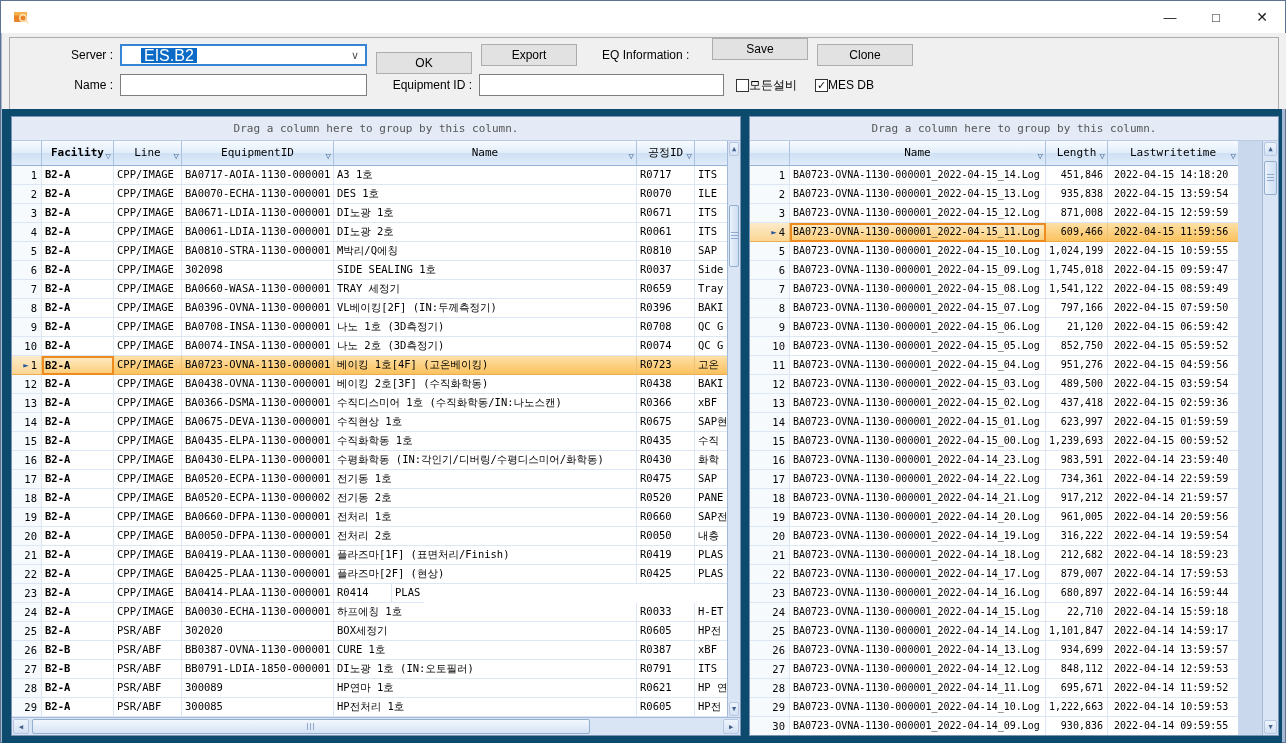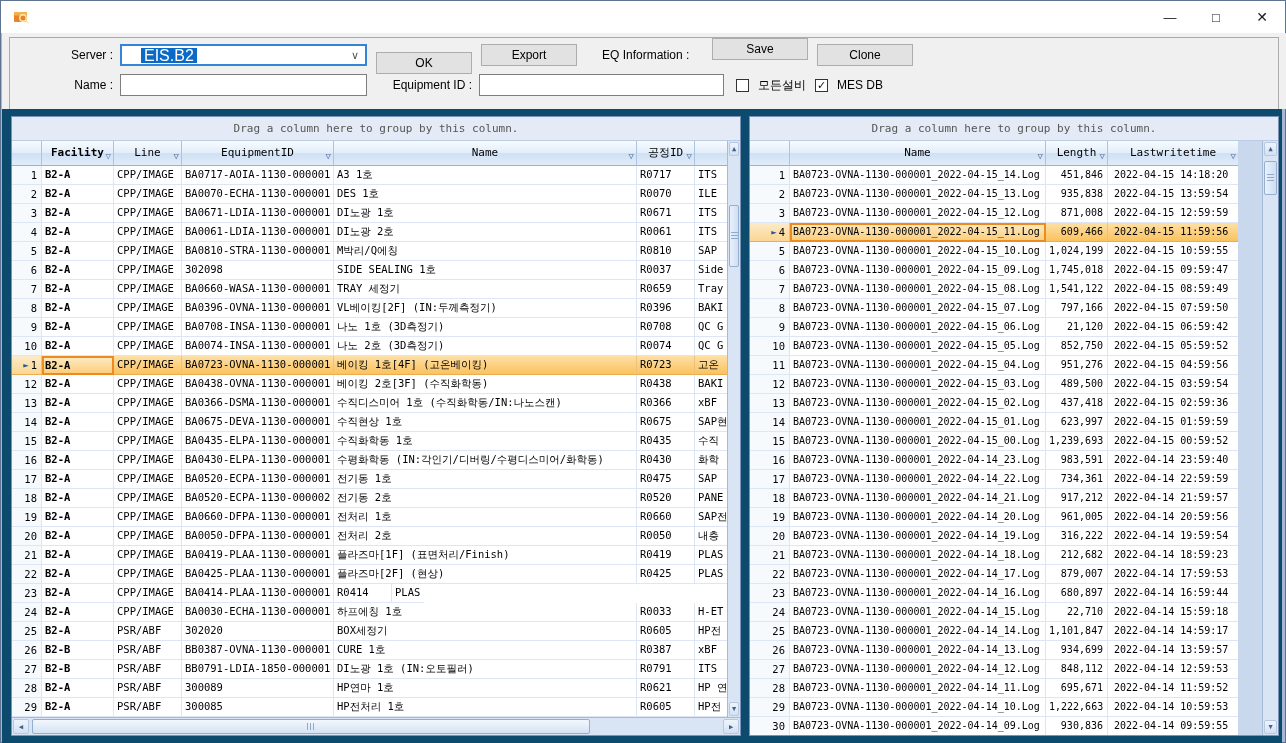--- a/index.html
+++ b/index.html
@@ -17,21 +17,21 @@
 
   
   .toolbar-zone { position:absolute; left:1px; top:32px; width:1284px; height:76px; background:#F0F0F0; }
   .toolbar-panel { position:absolute; left:7px; top:4px; width:1270px; height:76px; border:1px solid #ABABAB; background:#F0F0F0; }
   .tb-label { position:absolute; font-size:12px; color:#000; line-height:22px; white-space:nowrap; }
   .tb-btn { position:absolute; height:22px; width:96px; background:#E2E2E2; border:1px solid #ADADAD; font-size:12px; text-align:center; line-height:20px; color:#000; }
   .tb-input { position:absolute; height:22px; border:1px solid #7E7E7E; background:#fff; font-size:12px; padding:0 4px; font-family:"Liberation Sans",sans-serif; }
   .combo { position:absolute; left:110px; top:6px; width:247px; height:22px; border:2px solid #3584D6; background:#fff; display:flex; align-items:center; }
   .combo-sel { margin-left:19px; background:#0A6AC6; color:#fff; font-size:16px; line-height:15px; padding:0 3px; }
   .combo-btn { margin-left:auto; width:20px; text-align:center; color:#555; font-size:11px; }
-  .cbwrap { position:absolute; display:flex; align-items:center; gap:9px; height:22px; }
+  .cbwrap { position:absolute; display:flex; align-items:center; gap:0; height:22px; }
   .cbbox { width:13px; height:13px; border:1px solid #333; background:#fff; display:flex; align-items:center; justify-content:center; font-size:11px; line-height:11px; color:#111; }
   .cblabel { font-size:12px; color:#000; }
 
   
   .main { position:absolute; left:1px; top:108px; width:1280px; height:634px; background:#0c4a6e; }
   .grid-panel { position:absolute; top:7px; background:#fff; border:1px solid #7A94B8; display:flex; flex-direction:column; font-family:"DejaVu Sans Mono",monospace; }
   .gp-left  { left:9px;  width:730px; height:620px; }
   .gp-right { left:747px; width:530px; height:620px; }
   .group-row { flex:0 0 24px; background:#E4EBF7; border-bottom:1px solid #BCCBE4; color:#555; font-size:11px; text-align:center; line-height:23px; }
   .grid-body { flex:1; display:flex; min-height:0; }

